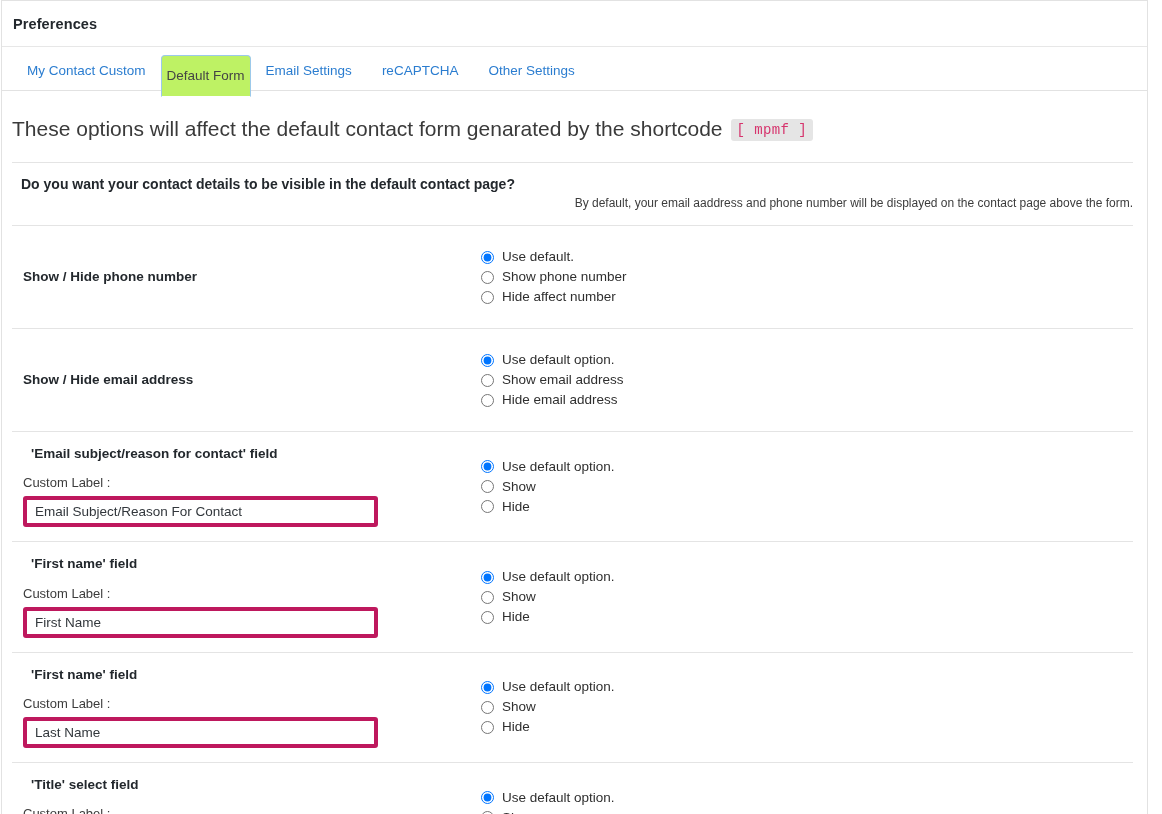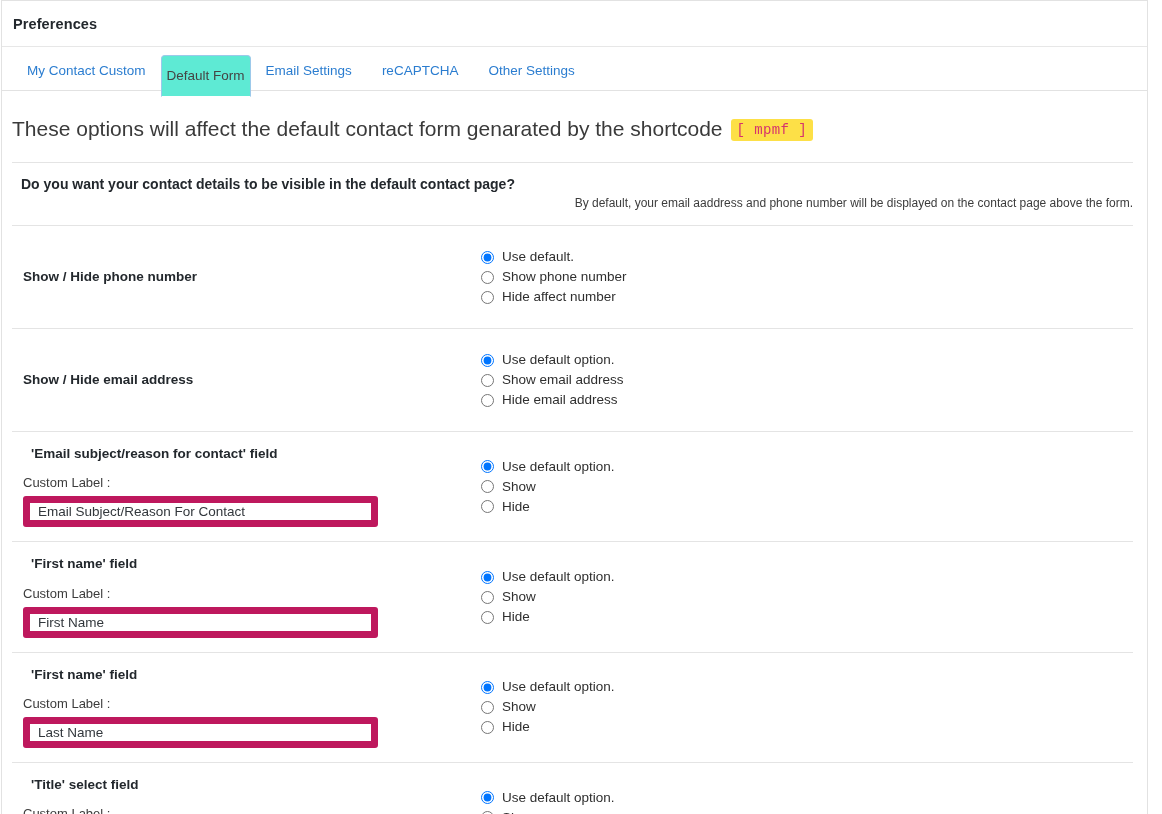--- a/index.html
+++ b/index.html
@@ -62,21 +62,21 @@
     line-height: 1;
     padding: 12px 14px 12px;
     margin-top: 4px;
     cursor: pointer;
     border: 1px solid transparent;
     border-radius: 4px 4px 0 0;
     white-space: nowrap;
   }
   .tab.active {
     color: #444;
-    background: #5eead4;
+    background: #bef264;
     border: 1px solid #9cc9ea;
     border-bottom-color: #fff;
     margin-bottom: -1px;
     padding: 13px 5px 13px;
     border-radius: 4px 4px 0 0;
     position: relative;
     z-index: 3;
     margin-top: 8px;
   }
 
@@ -85,21 +85,21 @@
     padding: 25px 10px 20px 10px;
     font-size: 21px;
     font-weight: normal;
     color: #3a3a3a;
     line-height: 1.25;
   }
   .main-heading .shortcode {
     font-family: "Liberation Mono", monospace;
     font-size: 14px;
     color: #d6336c;
-    background: #fde047;
+    background: #e5e5e5;
     padding: 3px 6px;
     border-radius: 3px;
     margin-left: 8px;
     vertical-align: 2px;
     letter-spacing: .4px;
   }
 
   
   .row {
     position: relative;
@@ -156,21 +156,21 @@
   }
   .text-input {
     display: block;
     width: 355px;
     height: 31px;
     box-sizing: border-box;
     padding: 4px 8px;
     font-family: "Liberation Sans", sans-serif;
     font-size: 13.5px;
     color: #32373c;
-    border: 7px solid #be185d;
+    border: 4px solid #be185d;
     border-radius: 3px;
     background: #fff;
     outline: none;
   }
 
   
   .radio-list {
     margin: 7px;
     padding: 0;
     list-style: none;

